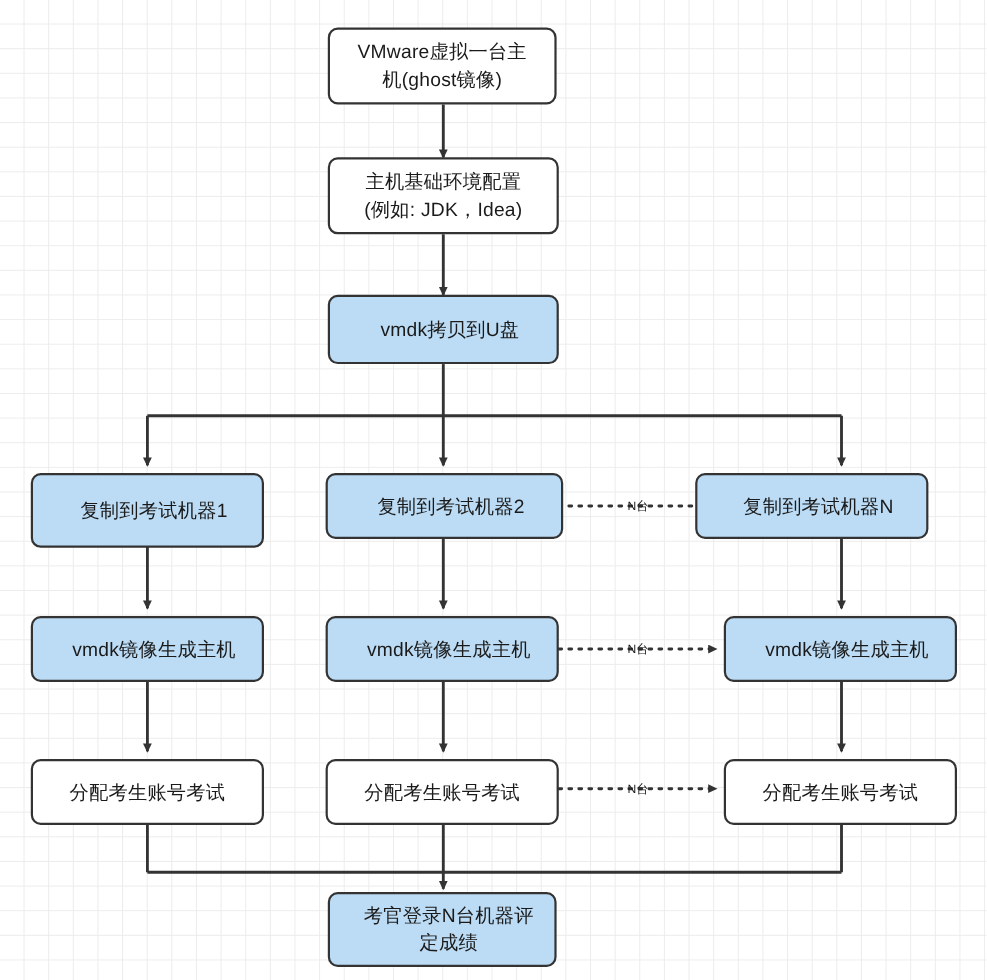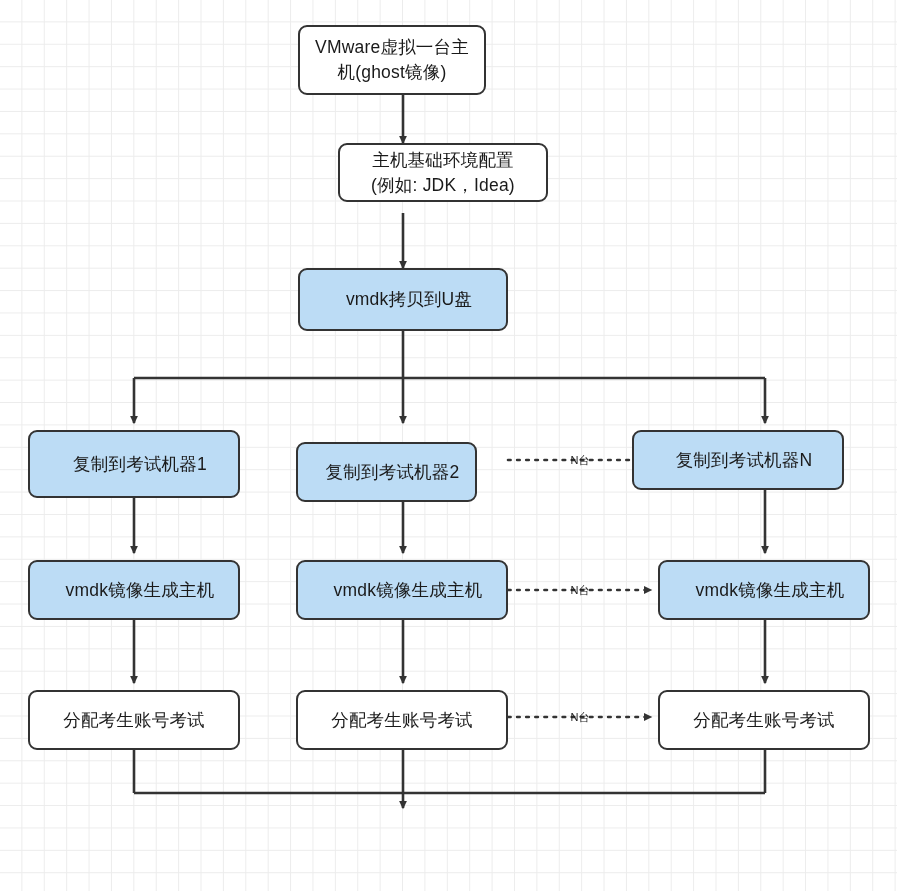--- a/index.html
+++ b/index.html
@@ -99,46 +99,48 @@
       <path d="M403,750 L403,808" marker-end="url(#arrow)"></path>
     </g>
 
     <g stroke="#333333" stroke-width="2.6" fill="none" stroke-dasharray="2.6 6.5" stroke-linecap="round">
       <path d="M508,460 L651,460" marker-end="url(#arrow-dot)"></path>
       <path d="M508,590 L651,590" marker-end="url(#arrow-dot)"></path>
       <path d="M508,717 L651,717" marker-end="url(#arrow-dot)"></path>
     </g>
   </svg>
 
-  <div class="node fill-white" style="left:298px; top:25px; width:188px; height:70px;">VMware虚拟一台主
+  <div class="node fill-white" style="left:298px; top:25px; width:208px; height:70px;">VMware虚拟一台主
 机(ghost镜像)</div>
 
-  <div class="node fill-white" style="left:298px; top:143px; width:210px; height:59px;margin-left:40px;">主机基础环境配置
+  <div class="node fill-white" style="left:298px; top:143px; width:210px; height:70px;">主机基础环境配置
 (例如: JDK，Idea)</div>
 
   <div class="node fill-blue" style="left:298px; top:268px; width:210px; height:63px;">vmdk拷贝到U盘</div>
 
   <div class="node fill-blue" style="left:28px; top:430px; width:212px; height:68px;">复制到考试机器1</div>
 
-  <div class="node fill-blue" style="left:296px; top:442px; width:181px; height:60px;">复制到考试机器2</div>
+  <div class="node fill-blue" style="left:296px; top:430px; width:216px; height:60px;">复制到考试机器2</div>
 
   <div class="node fill-blue" style="left:632px; top:430px; width:212px; height:60px;">复制到考试机器N</div>
 
   <div class="node fill-blue" style="left:28px; top:560px; width:212px; height:60px;">vmdk镜像生成主机</div>
 
   <div class="node fill-blue" style="left:296px; top:560px; width:212px; height:60px;">vmdk镜像生成主机</div>
 
   <div class="node fill-blue" style="left:658px; top:560px; width:212px; height:60px;">vmdk镜像生成主机</div>
 
   <div class="node fill-white" style="left:28px; top:690px; width:212px; height:60px;">分配考生账号考试</div>
 
   <div class="node fill-white" style="left:296px; top:690px; width:212px; height:60px;">分配考生账号考试</div>
 
   <div class="node fill-white" style="left:658px; top:690px; width:212px; height:60px;">分配考生账号考试</div>
 
+  <div class="node fill-blue" style="left:298px; top:811px; width:208px; height:68px;">考官登录N台机器评
+定成绩</div>
 
   <div class="edge-label" style="left:580px; top:460px;">N台</div>
 
   <div class="edge-label" style="left:580px; top:590px;">N台</div>
 
   <div class="edge-label" style="left:580px; top:717px;">N台</div>
 
 </div>
 
 </body></html>

